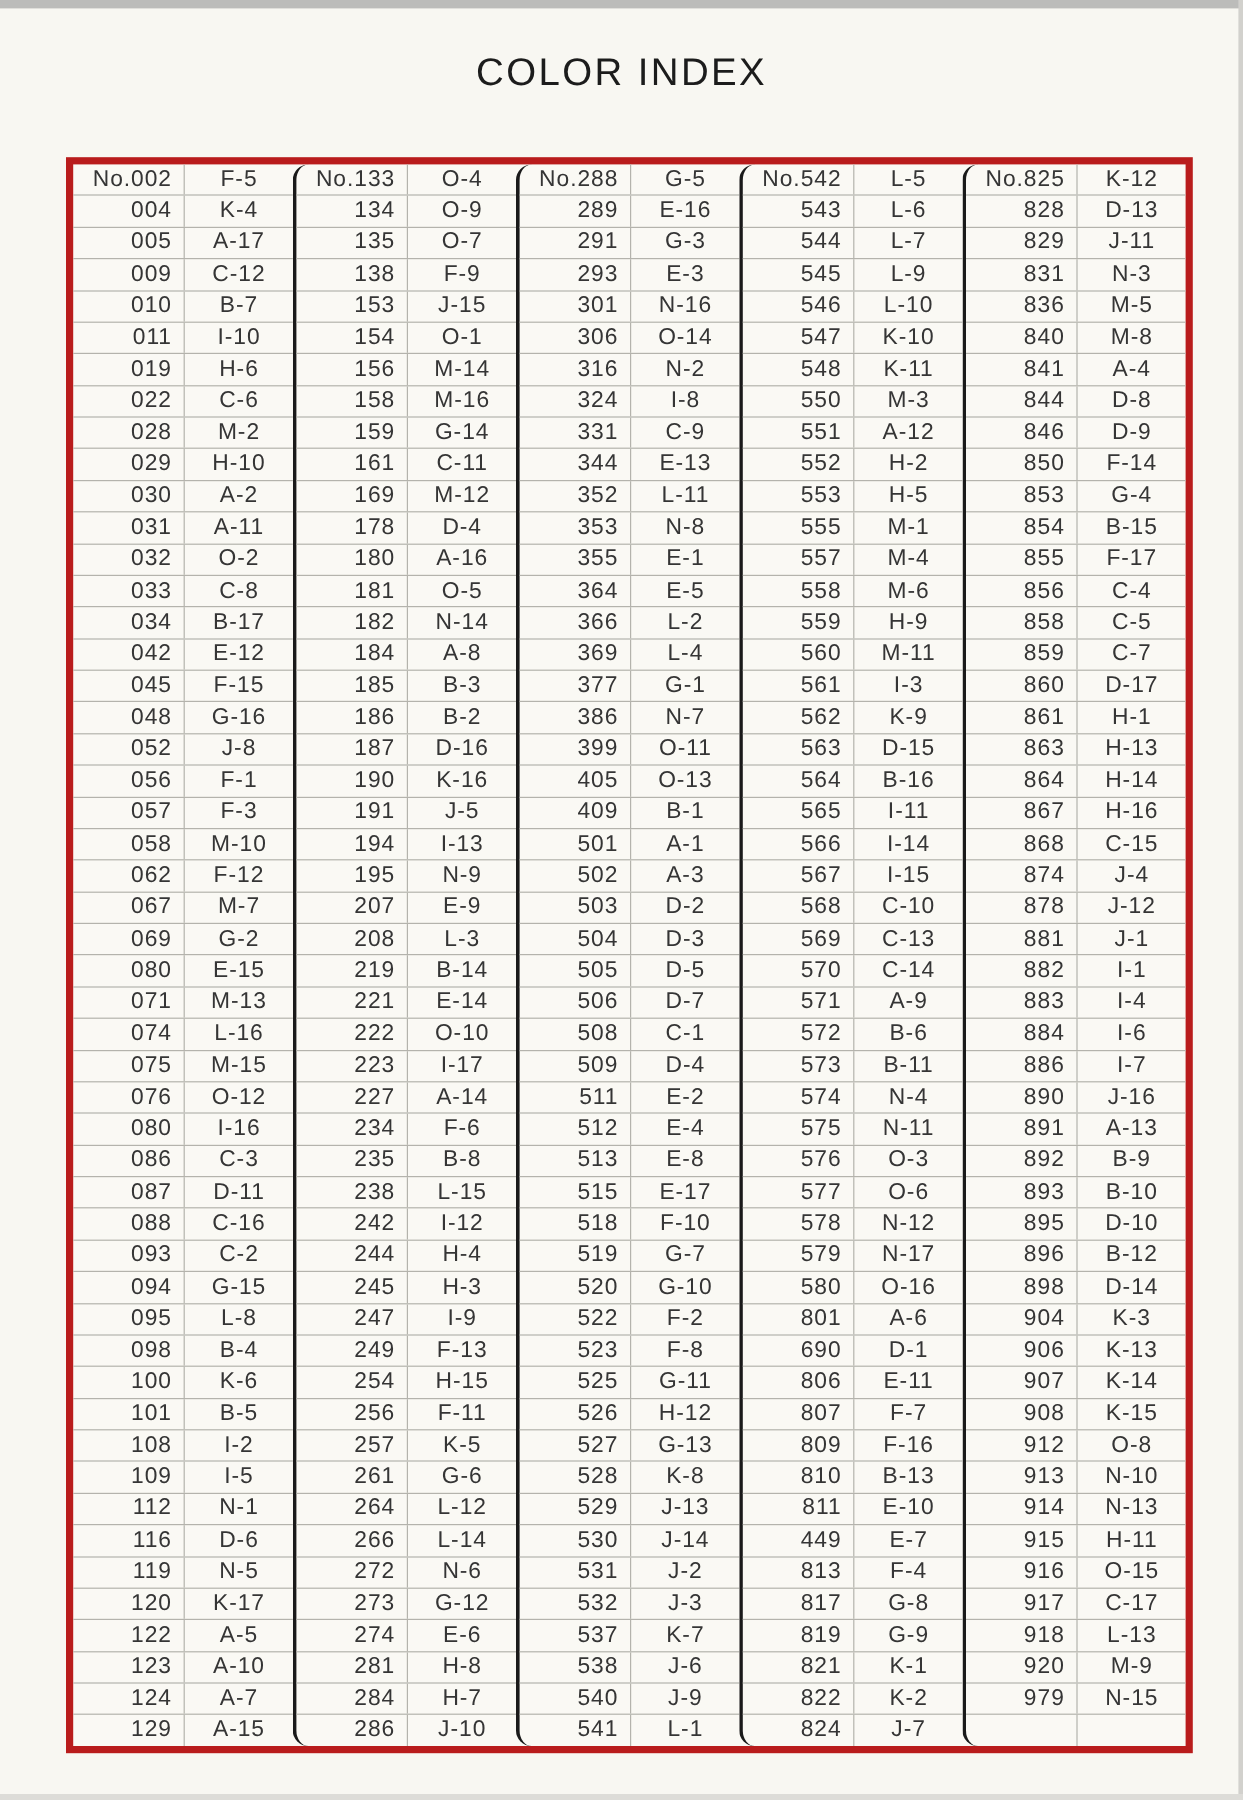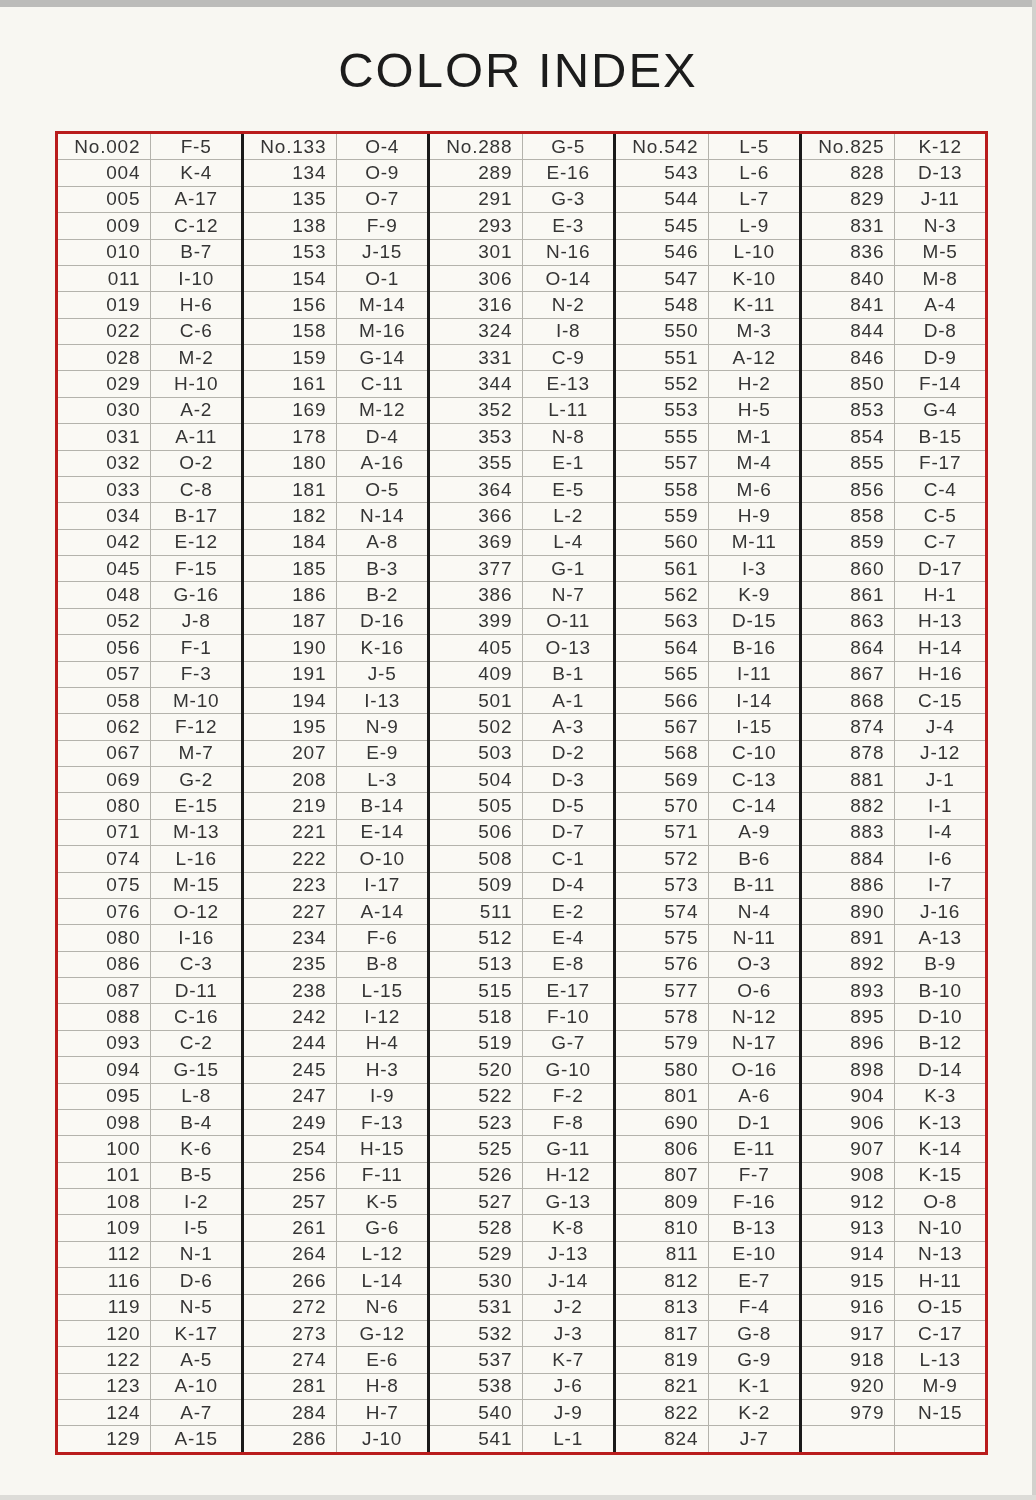--- a/index.html
+++ b/index.html
@@ -32,44 +32,45 @@
     width: 4px;
     background: #d2d1cd;
   }
   .page-title {
     position: absolute;
     top: 42px;
     left: 0;
     width: 100%;
     margin: 0;
     text-align: center;
-    font-size: 49px;
+    font-size: 32px;
     font-weight: 400;
     letter-spacing: 2px;
     color: #1c1c1c;
   }
   .color-table {
     position: absolute;
     left: 55px;
     top: 131px;
     width: 927px;
     height: 1318px;
     display: flex;
-    border: 3px solid #b91c1c;
+    border: 6px solid #b91c1c;
     background: #faf9f4;
     box-sizing: content-box;
   }
   .group {
     flex: 1 1 0;
     display: flex;
     flex-direction: column;
     min-width: 0;
   }
   .group + .group {
     border-left: 3px solid #1a1a1a;
+    border-radius: 13px;
   }
   .row {
     flex: 1 1 0;
     display: flex;
     min-height: 0;
   }
   .row + .row {
     border-top: 1px solid #b4b3ac;
   }
   .cell {
@@ -876,21 +877,21 @@
       </div>
       <div class="row">
         <div class="cell num">810</div>
         <div class="cell code">B-13</div>
       </div>
       <div class="row">
         <div class="cell num">811</div>
         <div class="cell code">E-10</div>
       </div>
       <div class="row">
-        <div class="cell num">812</div>
+        <div class="cell num">449</div>
         <div class="cell code">E-7</div>
       </div>
       <div class="row">
         <div class="cell num">813</div>
         <div class="cell code">F-4</div>
       </div>
       <div class="row">
         <div class="cell num">817</div>
         <div class="cell code">G-8</div>
       </div>

